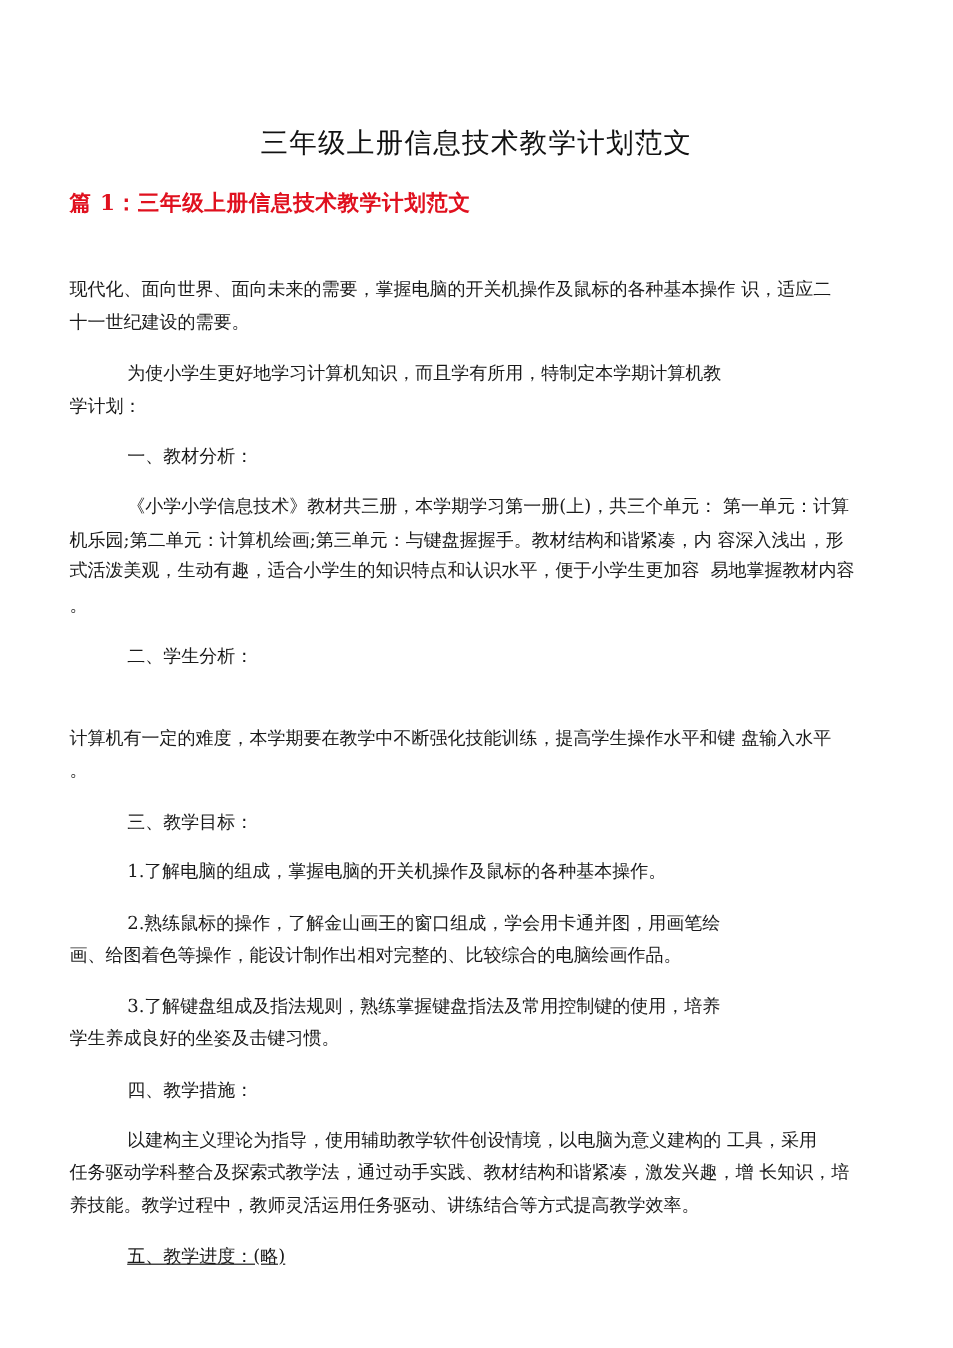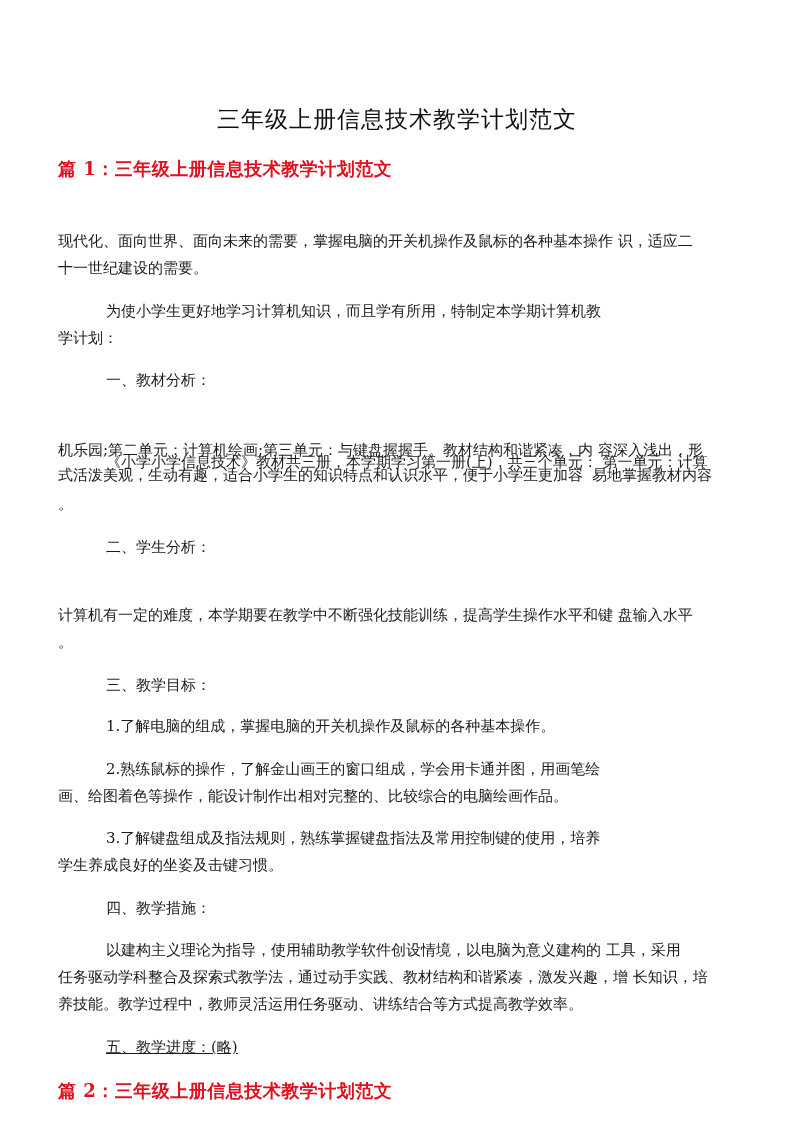--- a/index.html
+++ b/index.html
@@ -62,21 +62,21 @@
   <div class="section-heading" style="top:157px;">篇 1：三年级上册信息技术教学计划范文</div>
 
   <div class="line flush" style="top:231px;">现代化、面向世界、面向未来的需要，掌握电脑的开关机操作及鼠标的各种基本操作 识，适应二</div>
   <div class="line flush" style="top:258px;text-align:right;">十一世纪建设的需要。</div>
 
   <div class="line indent" style="top:301px;">为使小学生更好地学习计算机知识，而且学有所用，特制定本学期计算机教</div>
   <div class="line flush" style="top:328px;">学计划：</div>
 
   <div class="line indent" style="top:370px;">一、教材分析：</div>
 
-  <div class="line indent" style="top:412px;margin-top:40px;">《小学小学信息技术》教材共三册，本学期学习第一册(上)，共三个单元： 第一单元：计算</div>
+  <div class="line indent" style="top:412px;">《小学小学信息技术》教材共三册，本学期学习第一册(上)，共三个单元： 第一单元：计算</div>
   <div class="line flush" style="top:440px;">机乐园;第二单元：计算机绘画;第三单元：与键盘握握手。教材结构和谐紧凑，内 容深入浅出，形</div>
   <div class="line flush" style="top:467px;font-family:Liberation Mono, monospace;">式活泼美观，生动有趣，适合小学生的知识特点和认识水平，便于小学生更加容 易地掌握教材内容</div>
   <div class="line flush" style="top:494px;">。</div>
 
   <div class="line indent" style="top:537px;">二、学生分析：</div>
 
   <div class="line flush" style="top:605px;">计算机有一定的难度，本学期要在教学中不断强化技能训练，提高学生操作水平和键 盘输入水平</div>
   <div class="line flush" style="top:632px;">。</div>
 
   <div class="line indent" style="top:675px;">三、教学目标：</div>
@@ -90,15 +90,14 @@
   <div class="line flush" style="top:855px;">学生养成良好的坐姿及击键习惯。</div>
 
   <div class="line indent" style="top:898px;">四、教学措施：</div>
 
   <div class="line indent" style="top:940px;">以建构主义理论为指导，使用辅助教学软件创设情境，以电脑为意义建构的 工具，采用</div>
   <div class="line flush" style="top:967px;">任务驱动学科整合及探索式教学法，通过动手实践、教材结构和谐紧凑，激发兴趣，增 长知识，培</div>
   <div class="line flush" style="top:994px;">养技能。教学过程中，教师灵活运用任务驱动、讲练结合等方式提高教学效率。</div>
 
   <div class="line indent" style="top:1037px;text-decoration:underline;">五、教学进度：(略)</div>
 
-  <div class="section-heading" style="top:1079px;">篇 2：三年级上册信息技术教学计划范文</div>
 
 </div>
 
 </body></html>

